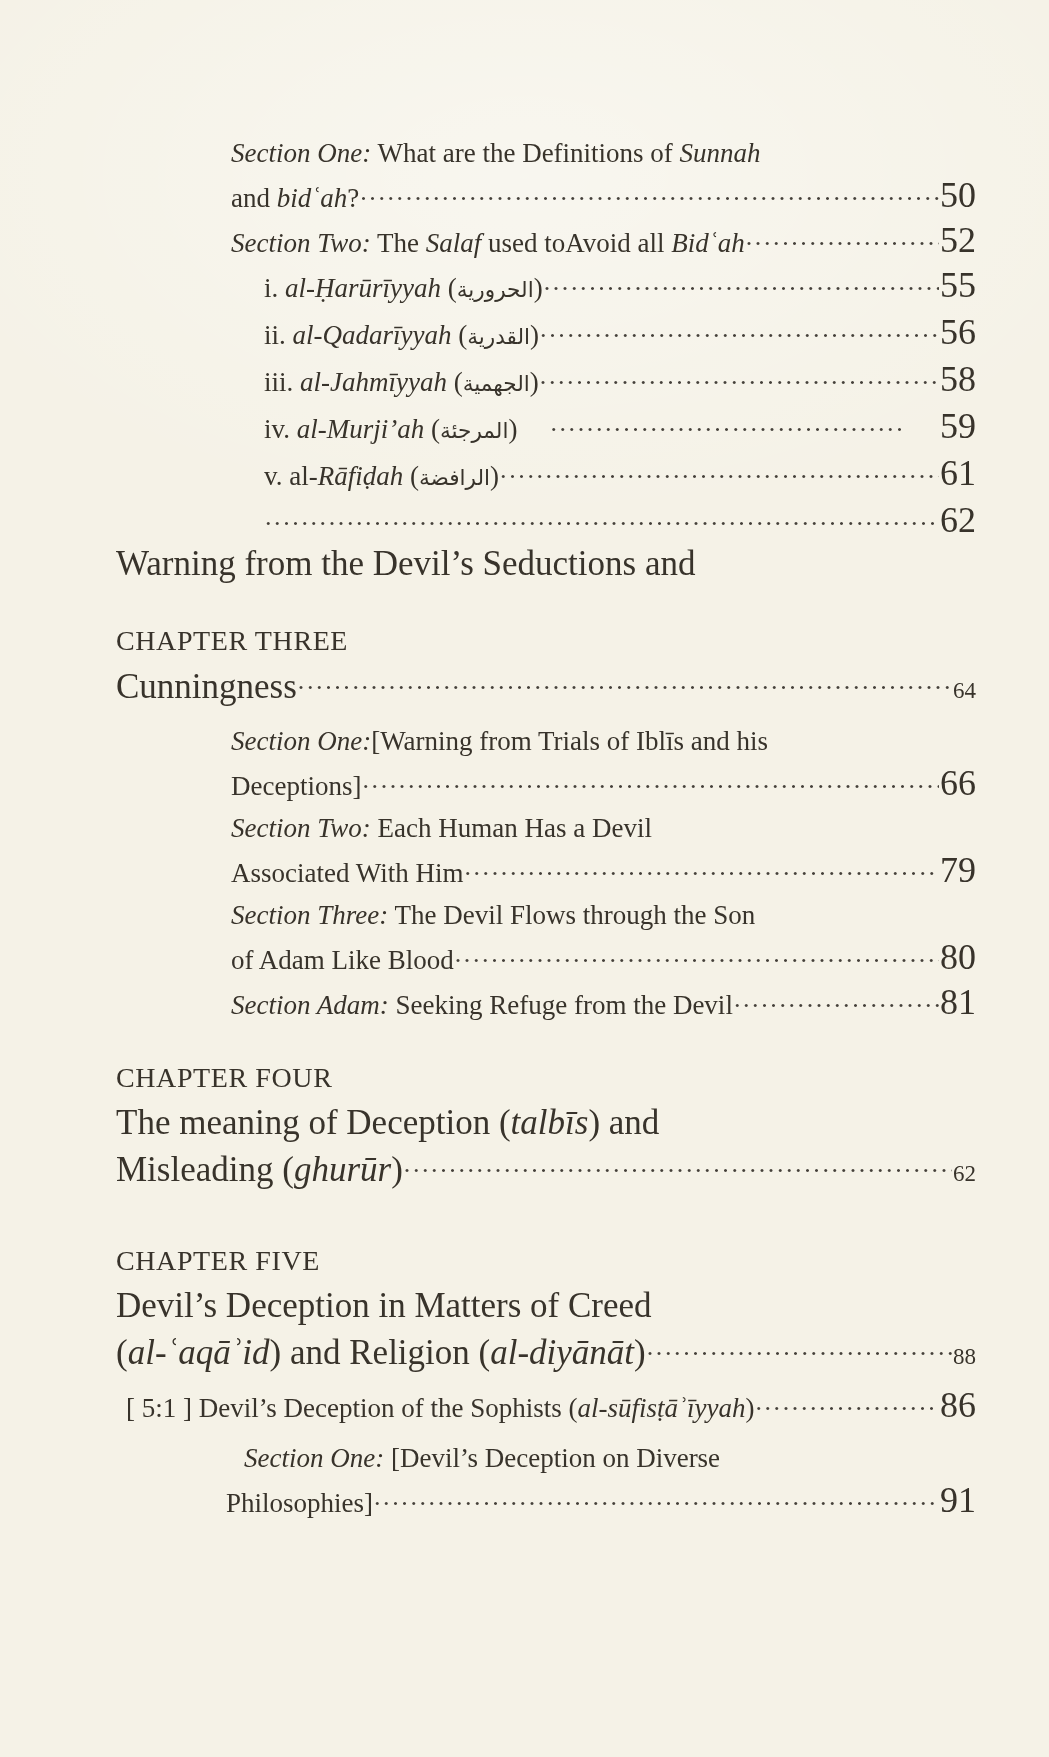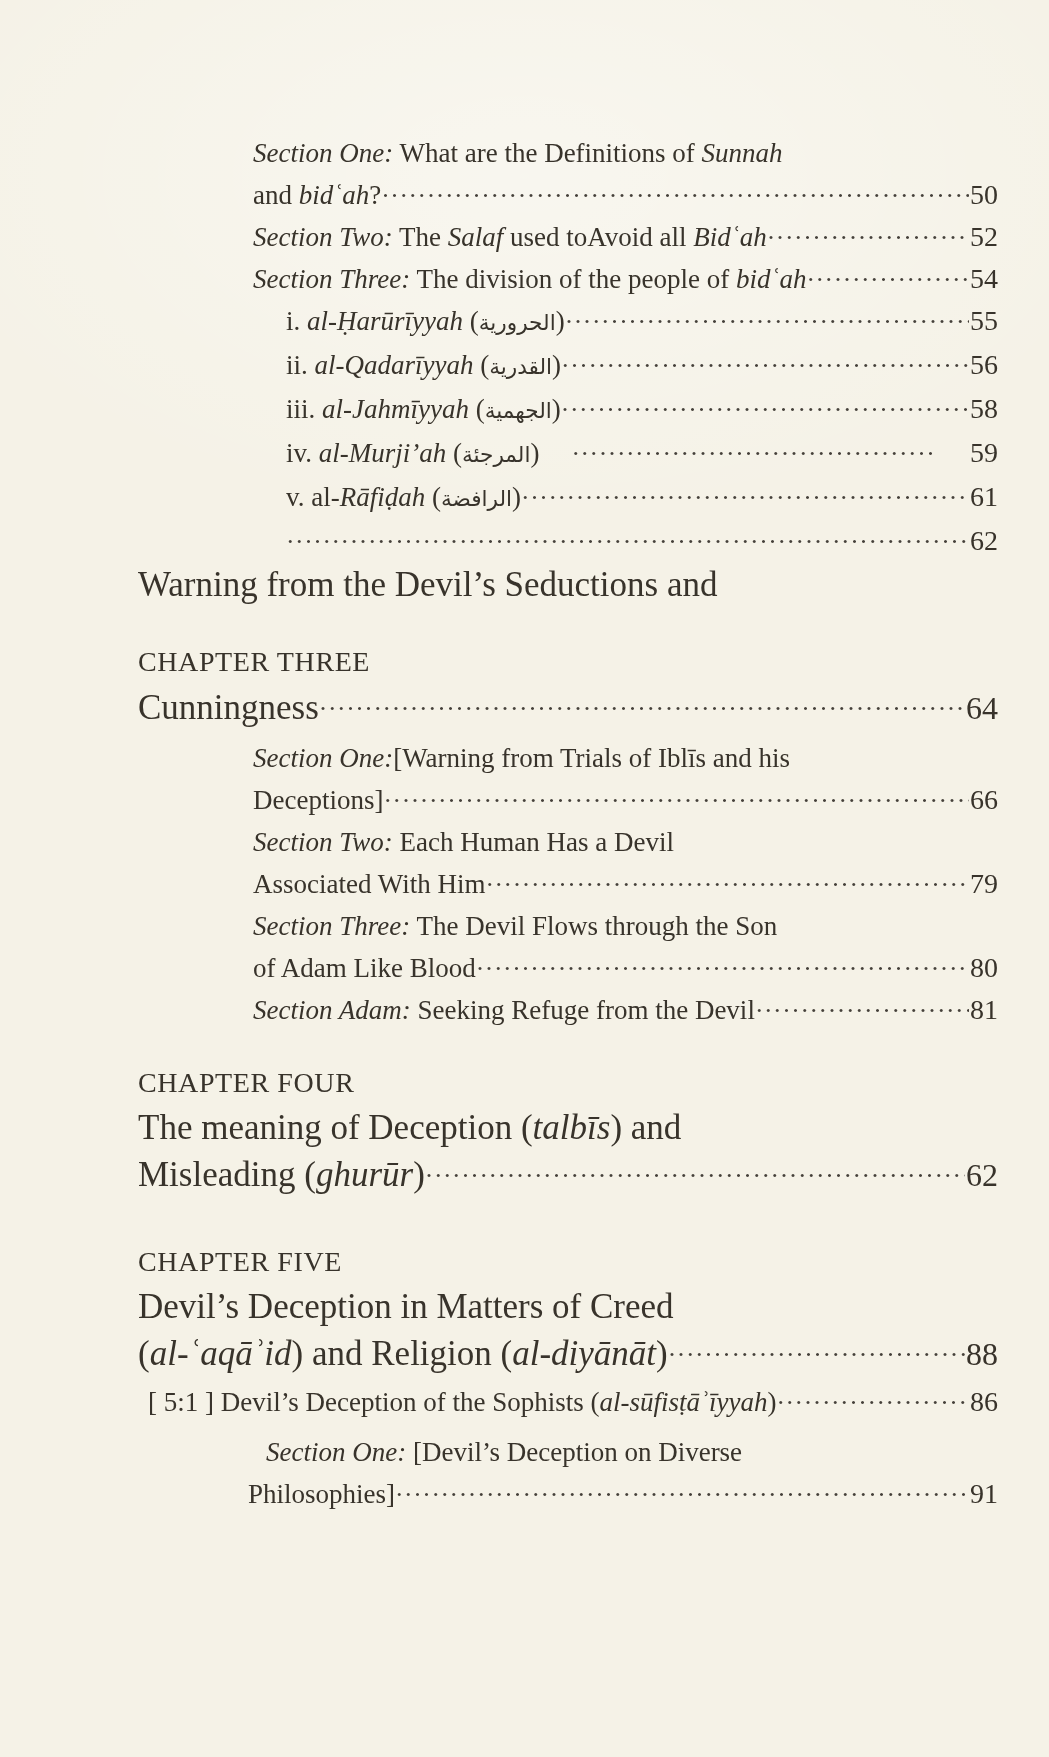--- a/index.html
+++ b/index.html
@@ -18,21 +18,21 @@
     position: relative;
     width: 1049px;
     height: 1757px;
     background:
       radial-gradient(ellipse 900px 500px at 50% 10%, rgba(255,255,255,0.35), rgba(255,255,255,0) 70%),
       #f5f2e7;
   }
   .toc {
     position: absolute;
     top: 132px;
-    left: 138px;
+    left: 116px;
     width: 860px;
   }
   .line {
     display: flex;
     align-items: baseline;
     white-space: nowrap;
   }
   .line.body   { font-size: 27px; line-height: 42px; }
   .line.label  { font-size: 28px; line-height: 44px; letter-spacing: 0.6px; }
   .line.title  { font-size: 35px; line-height: 46px; }
@@ -56,46 +56,41 @@
     content: "................................................................................................................................................";
     font-size: 26px;
     letter-spacing: 2.6px;
     color: #45403a;
     position: absolute;
     left: 0;
     bottom: -0.22em;
   }
   .pagenum {
     flex: 0 0 auto;
-    font-size: 28px;
+    font-size: 36px;
   }
-  .line.title .pagenum { font-size: 32px; }
+  .line.title .pagenum { font-size: 23px; }
 </style>
 </head>
 <body>
 
 <div class="page">
   <div class="toc" id="toc-lines">
       <div class="line body" style="padding-left: 115px;">
         <span class="txt"><span class="seg-i">Section One:</span><span class="seg-r"> What are the Definitions of </span><span class="seg-i">Sunnah</span></span>
       </div>
       <div class="line body" style="padding-left: 115px; text-align: right;">
         <span class="txt"><span class="seg-r">and </span><span class="seg-i">bidʿah</span><span class="seg-r">?</span></span>
         <span class="leader"></span>
         <span class="pagenum">50</span>
       </div>
       <div class="line body" style="padding-left: 115px;">
         <span class="txt"><span class="seg-i">Section Two:</span><span class="seg-r"> The </span><span class="seg-i">Salaf</span><span class="seg-r"> used toAvoid all </span><span class="seg-i">Bidʿah</span></span>
         <span class="leader"></span>
         <span class="pagenum">52</span>
-      </div>
-      <div class="line body" style="padding-left: 115px;">
-        <span class="txt"><span class="seg-i">Section Three:</span><span class="seg-r"> The division of the people of </span><span class="seg-i">bidʿah</span></span>
-        <span class="leader"></span>
-        <span class="pagenum">54</span>
       </div>
       <div class="line body" style="padding-left: 148px;">
         <span class="txt"><span class="seg-r">i. </span><span class="seg-i">al-Ḥarūrīyyah</span><span class="seg-r"> (</span><span class="seg-a" dir="rtl">الحرورية</span><span class="seg-r">)</span></span>
         <span class="leader"></span>
         <span class="pagenum">55</span>
       </div>
       <div class="line body" style="padding-left: 148px;">
         <span class="txt"><span class="seg-r">ii. </span><span class="seg-i">al-Qadarīyyah</span><span class="seg-r"> (</span><span class="seg-a" dir="rtl">القدرية</span><span class="seg-r">)</span></span>
         <span class="leader"></span>
         <span class="pagenum">56</span>

